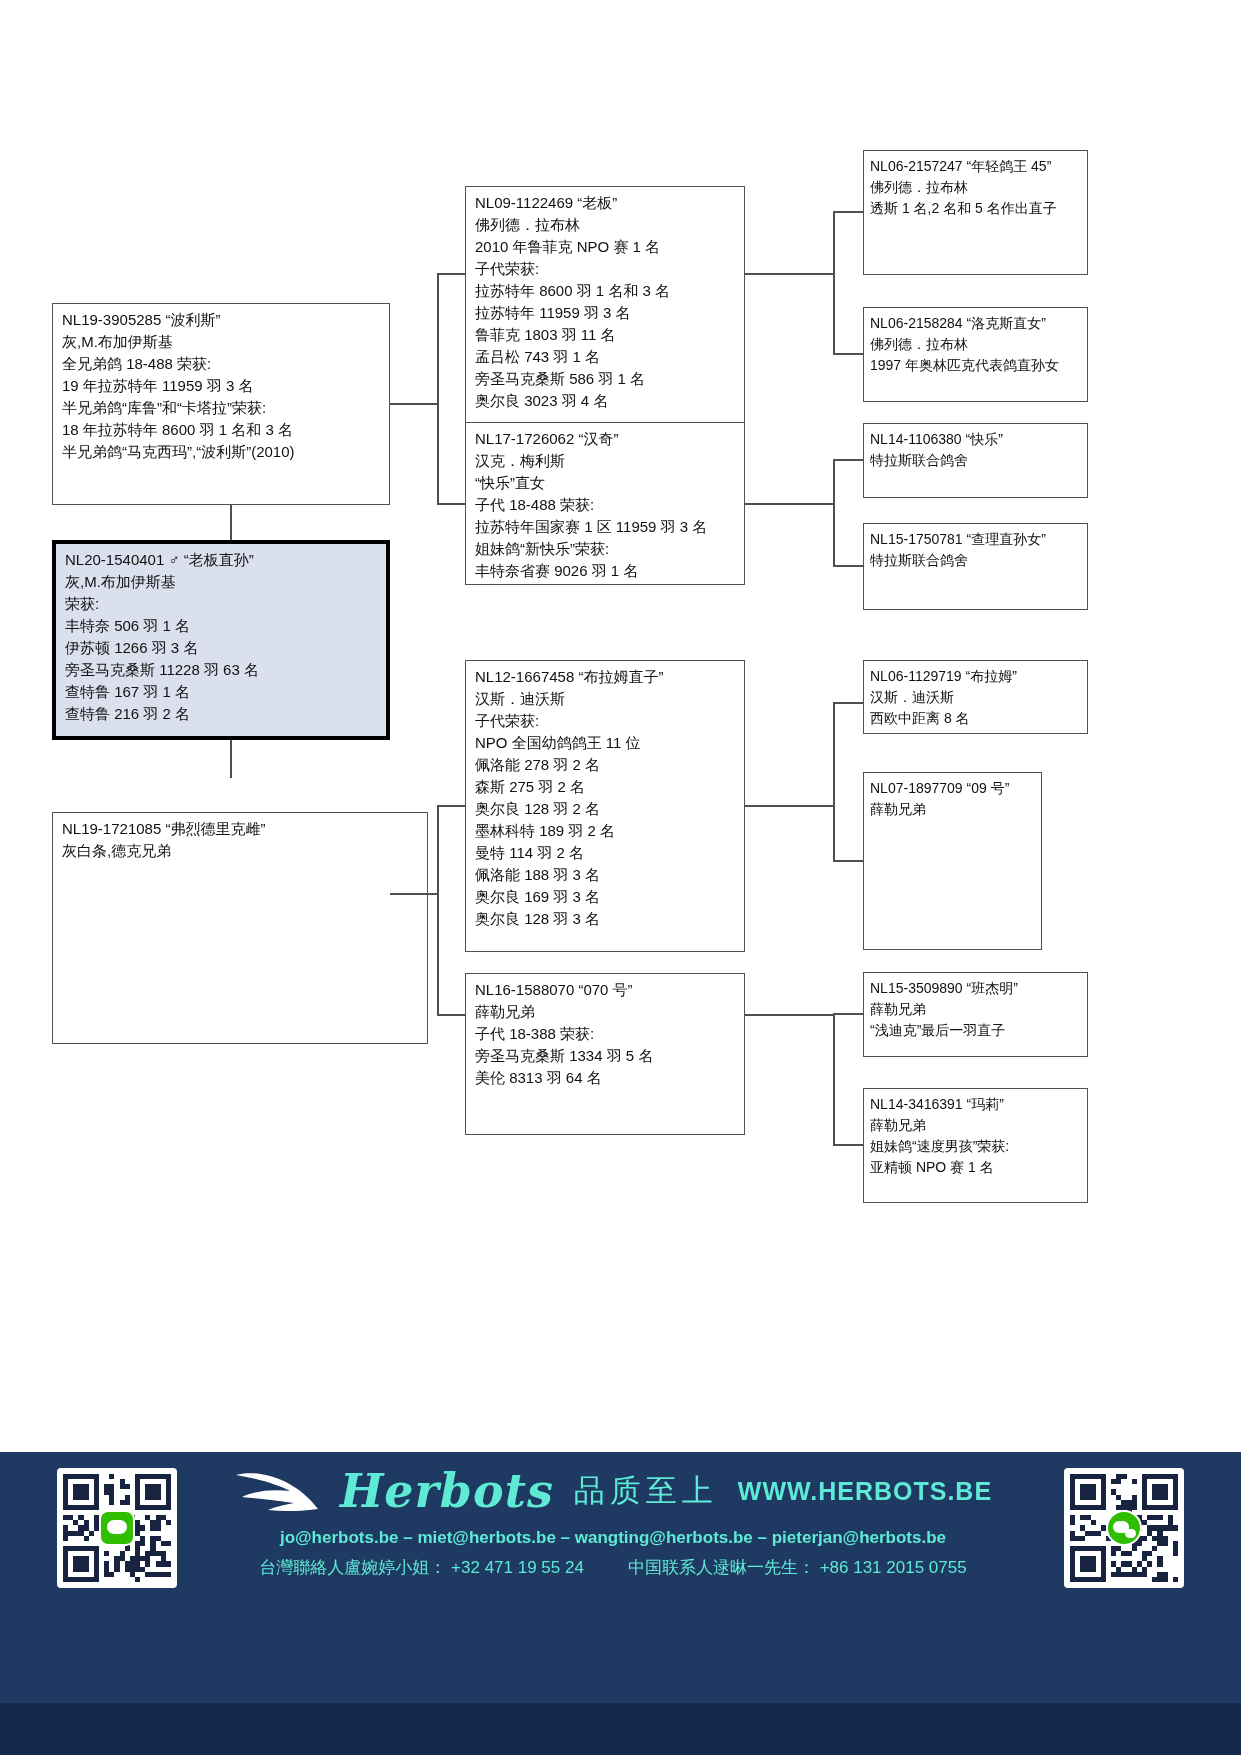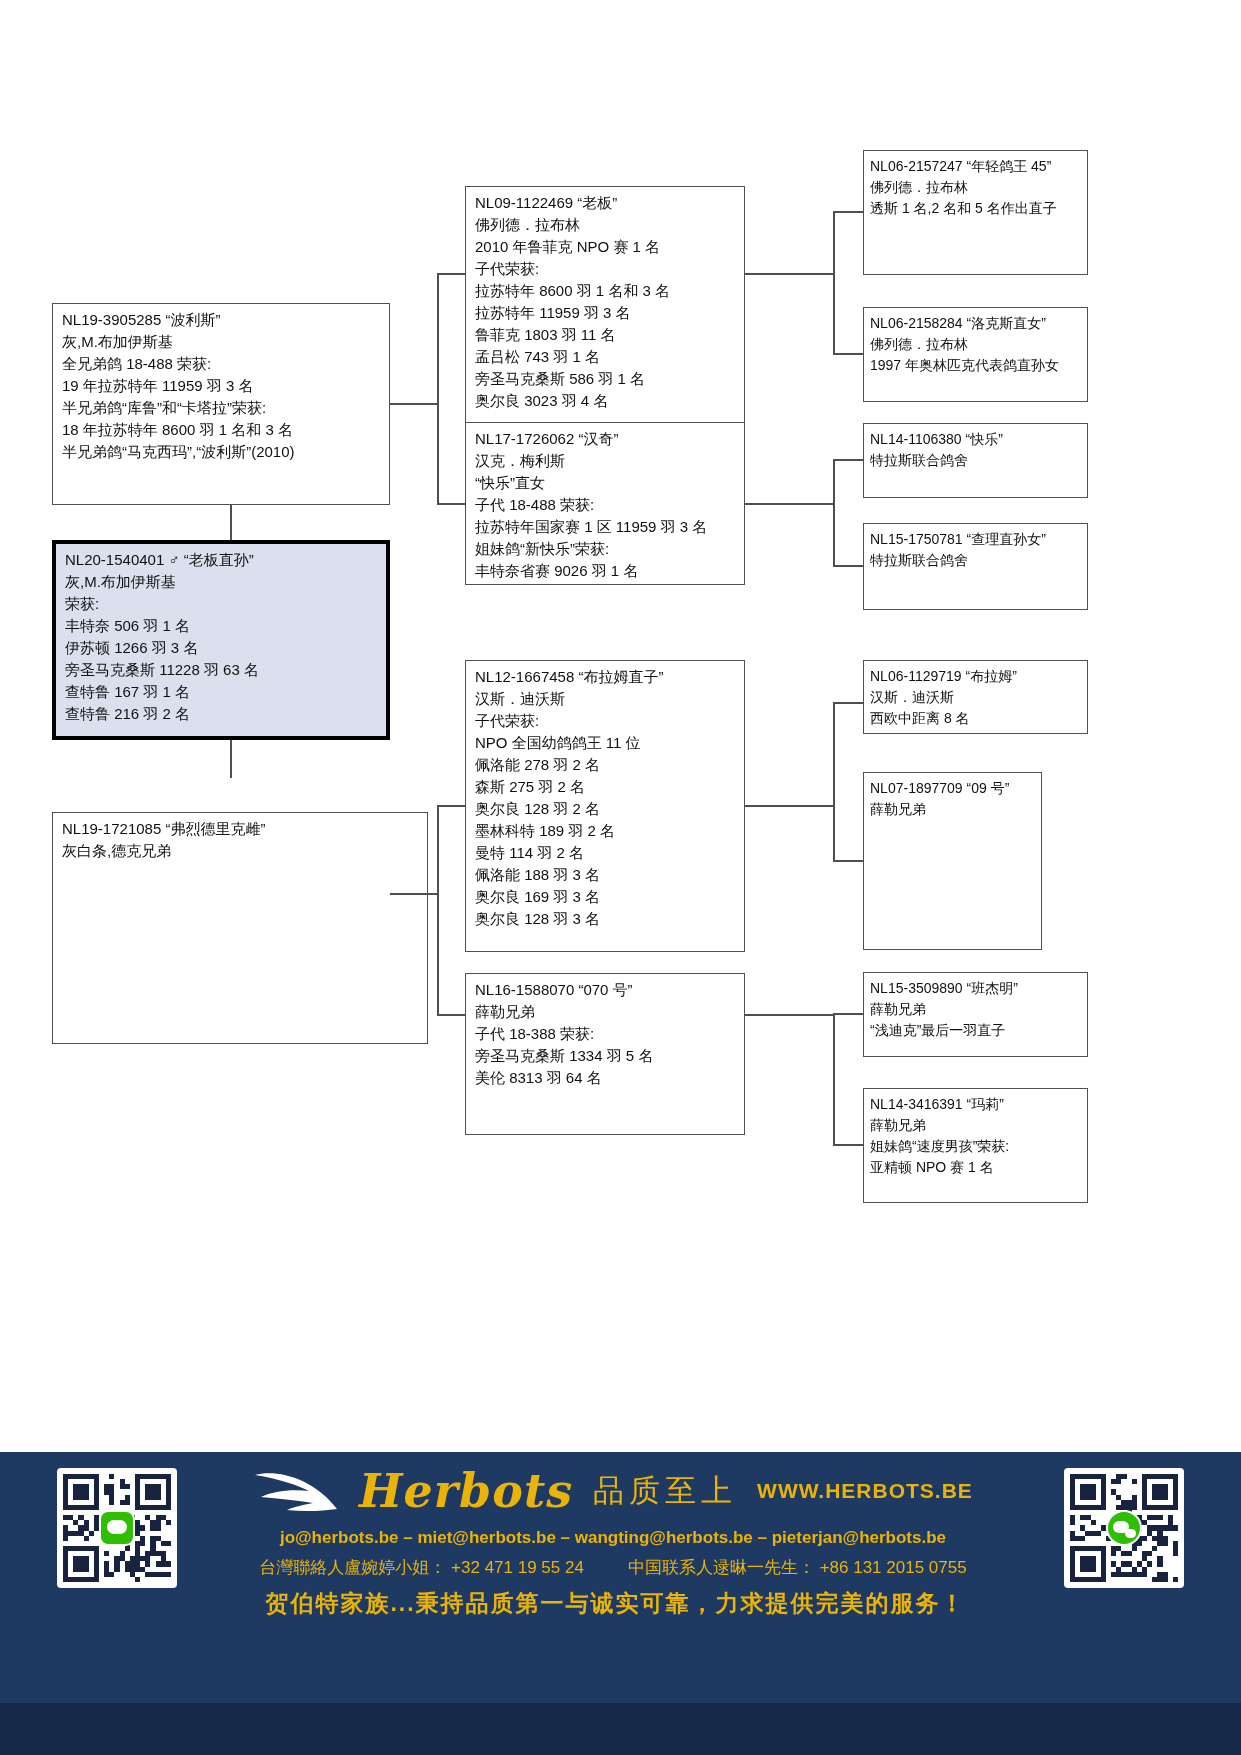--- a/index.html
+++ b/index.html
@@ -7,21 +7,21 @@
         font-family:"Liberation Sans","DejaVu Sans",sans-serif;color:#111}
   
   .pbox{position:absolute;background:#fff;border:1px solid var(--box-border,#515151);
         box-sizing:border-box;padding:5px 9px;font-size:15px;line-height:22px;overflow:hidden}
   .pbox.narrow{font-size:14px;line-height:21px;padding:5px 6px}
   .pbox.hl{background:var(--hl-fill,#dbe0ef);border:4px solid #000}
   .pline{white-space:nowrap}
   .cline{position:absolute;background:#4f4f4f}
   
   .footer{position:absolute;left:0;top:1452px;width:1241px;height:303px;
-          background:var(--footer-bg,#1e3a62);color:#eab308}
+          background:var(--footer-bg,#1e3a62);color:#5eead4}
   .footer::after{content:"";position:absolute;left:0;bottom:0;width:100%;height:52px;
           background:var(--footer-strip,#16294a)}
   .footer>*{position:absolute;z-index:1}
   .qr{top:16px;width:120px;height:120px;background:#fff;border-radius:4px}
   .qr-left{left:57px}
   .qr-right{left:1064px}
   .qr svg{position:absolute;left:6px;top:6px}
   .qr-badge{position:absolute;left:42px;top:42px;width:36px;height:36px;
           background:var(--green,#2fbe01);border:2px solid #fff;box-sizing:border-box}
   .line-badge{border-radius:9px}
@@ -30,21 +30,21 @@
           background:#fff;border-radius:7px}
   .wechat-badge::after{width:16px;height:12px;left:5px;top:9px}
   .wechat-badge::before{content:"";position:absolute;right:4px;bottom:6px;width:11px;height:9px;
           background:#fff;border-radius:5px}
   .brand-row{left:185px;right:200px;top:8px;height:62px;display:flex;align-items:center;
           justify-content:center;gap:20px}
   .wing{flex:0 0 auto}
   .brand-script{font-family:"DejaVu Serif","Liberation Serif",serif;font-style:italic;
           font-weight:bold;font-size:46px;line-height:1;letter-spacing:1px}
   .brand-cn{font-size:31px;letter-spacing:5px;font-weight:500}
-  .brand-url{font-size:21px;font-weight:bold;letter-spacing:1px}
+  .brand-url{font-size:25px;font-weight:bold;letter-spacing:1px}
   .emails{left:185px;right:200px;top:76px;text-align:center;font-size:17px;font-weight:bold}
   .contacts{left:185px;right:200px;top:104px;display:flex;justify-content:center;gap:44px;
           font-size:17px}
   .tagline{left:150px;right:160px;top:136px;text-align:center;font-size:23px;font-weight:bold;
           letter-spacing:2px}
 </style>
 </head>
 <body>
 
 <div class="page">
@@ -318,21 +318,20 @@
       <span class="brand-url">WWW.HERBOTS.BE</span>
     </div>
 
     <div class="emails">jo@herbots.be – miet@herbots.be – wangting@herbots.be – pieterjan@herbots.be</div>
 
     <div class="contacts">
       <span>台灣聯絡人盧婉婷小姐： +32 471 19 55 24</span>
       <span>中国联系人逯晽一先生： +86 131 2015 0755</span>
     </div>
 
-    <div class="tagline">贺伯特家族...秉持品质第一与诚实可靠，力求提供完美的服务！</div>
 
     <div class="qr qr-right">
         <svg width="108" height="108" viewBox="0 0 21 21" shape-rendering="crispEdges">
           <rect x="9" y="0" width="1" height="1" fill="#17233f"></rect>
           <rect x="10" y="0" width="1" height="1" fill="#17233f"></rect>
           <rect x="8" y="1" width="1" height="1" fill="#17233f"></rect>
           <rect x="9" y="1" width="1" height="1" fill="#17233f"></rect>
           <rect x="12" y="1" width="1" height="1" fill="#17233f"></rect>
           <rect x="8" y="3" width="1" height="1" fill="#17233f"></rect>
           <rect x="9" y="4" width="1" height="1" fill="#17233f"></rect>

